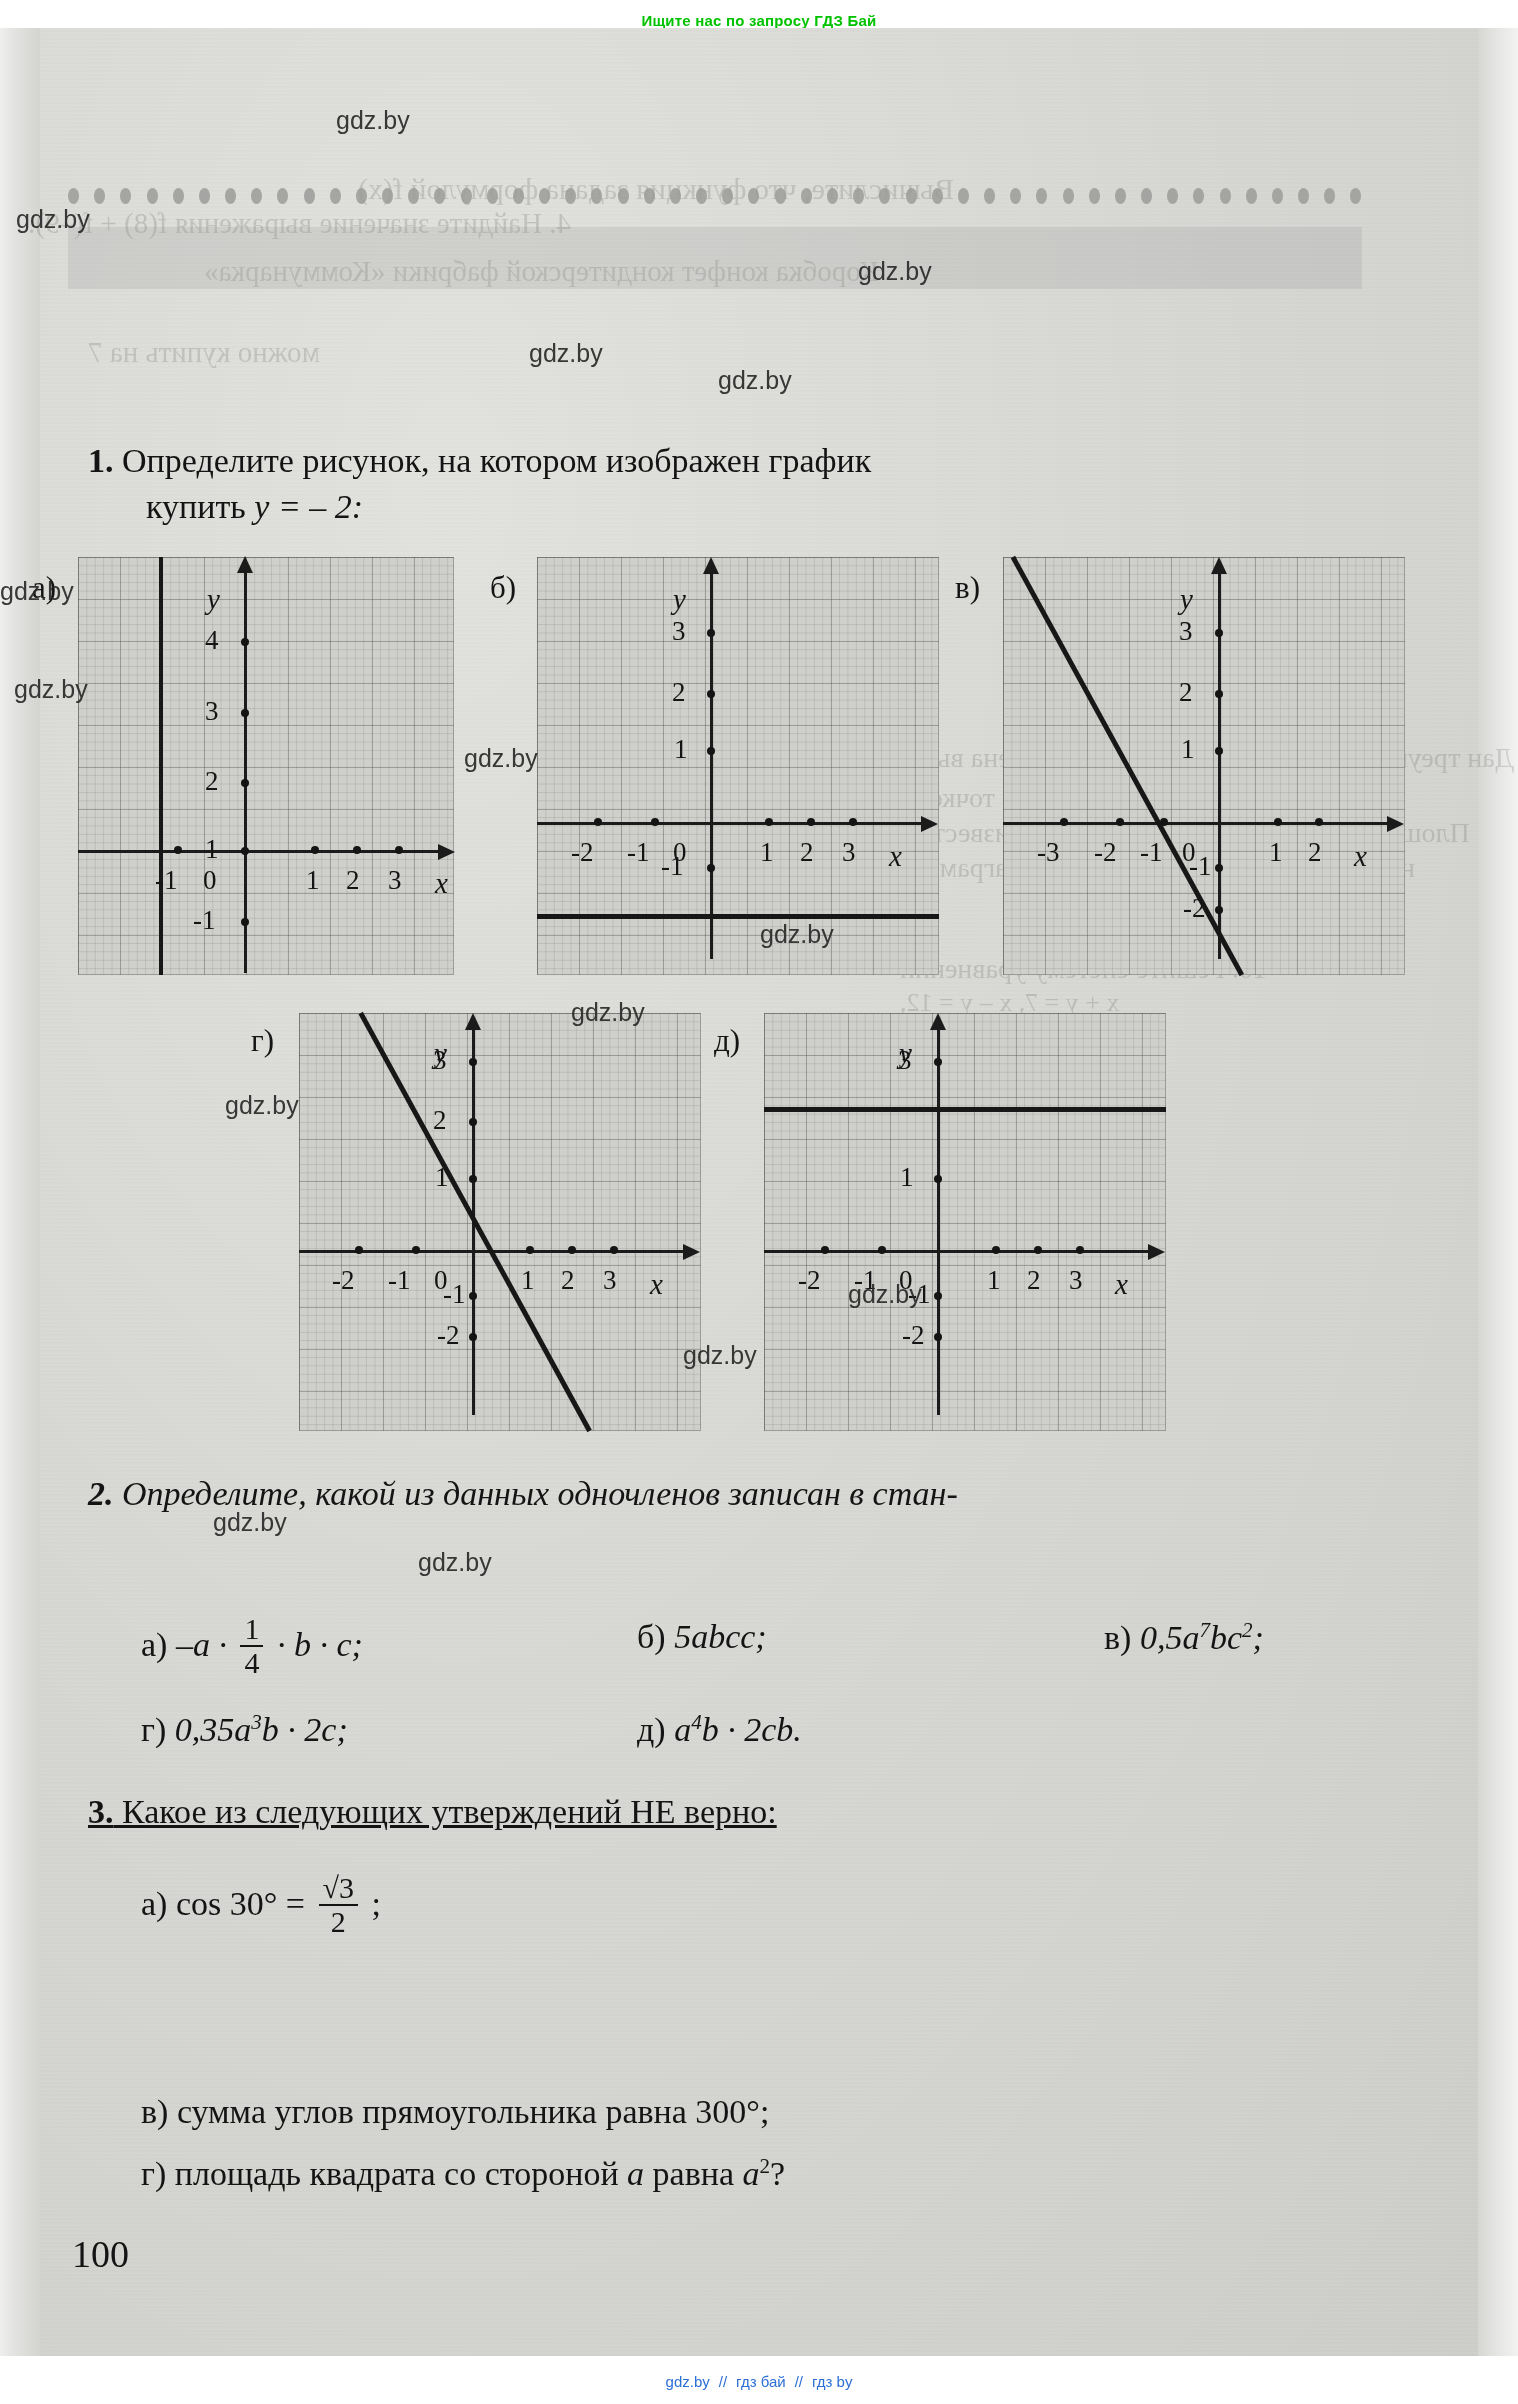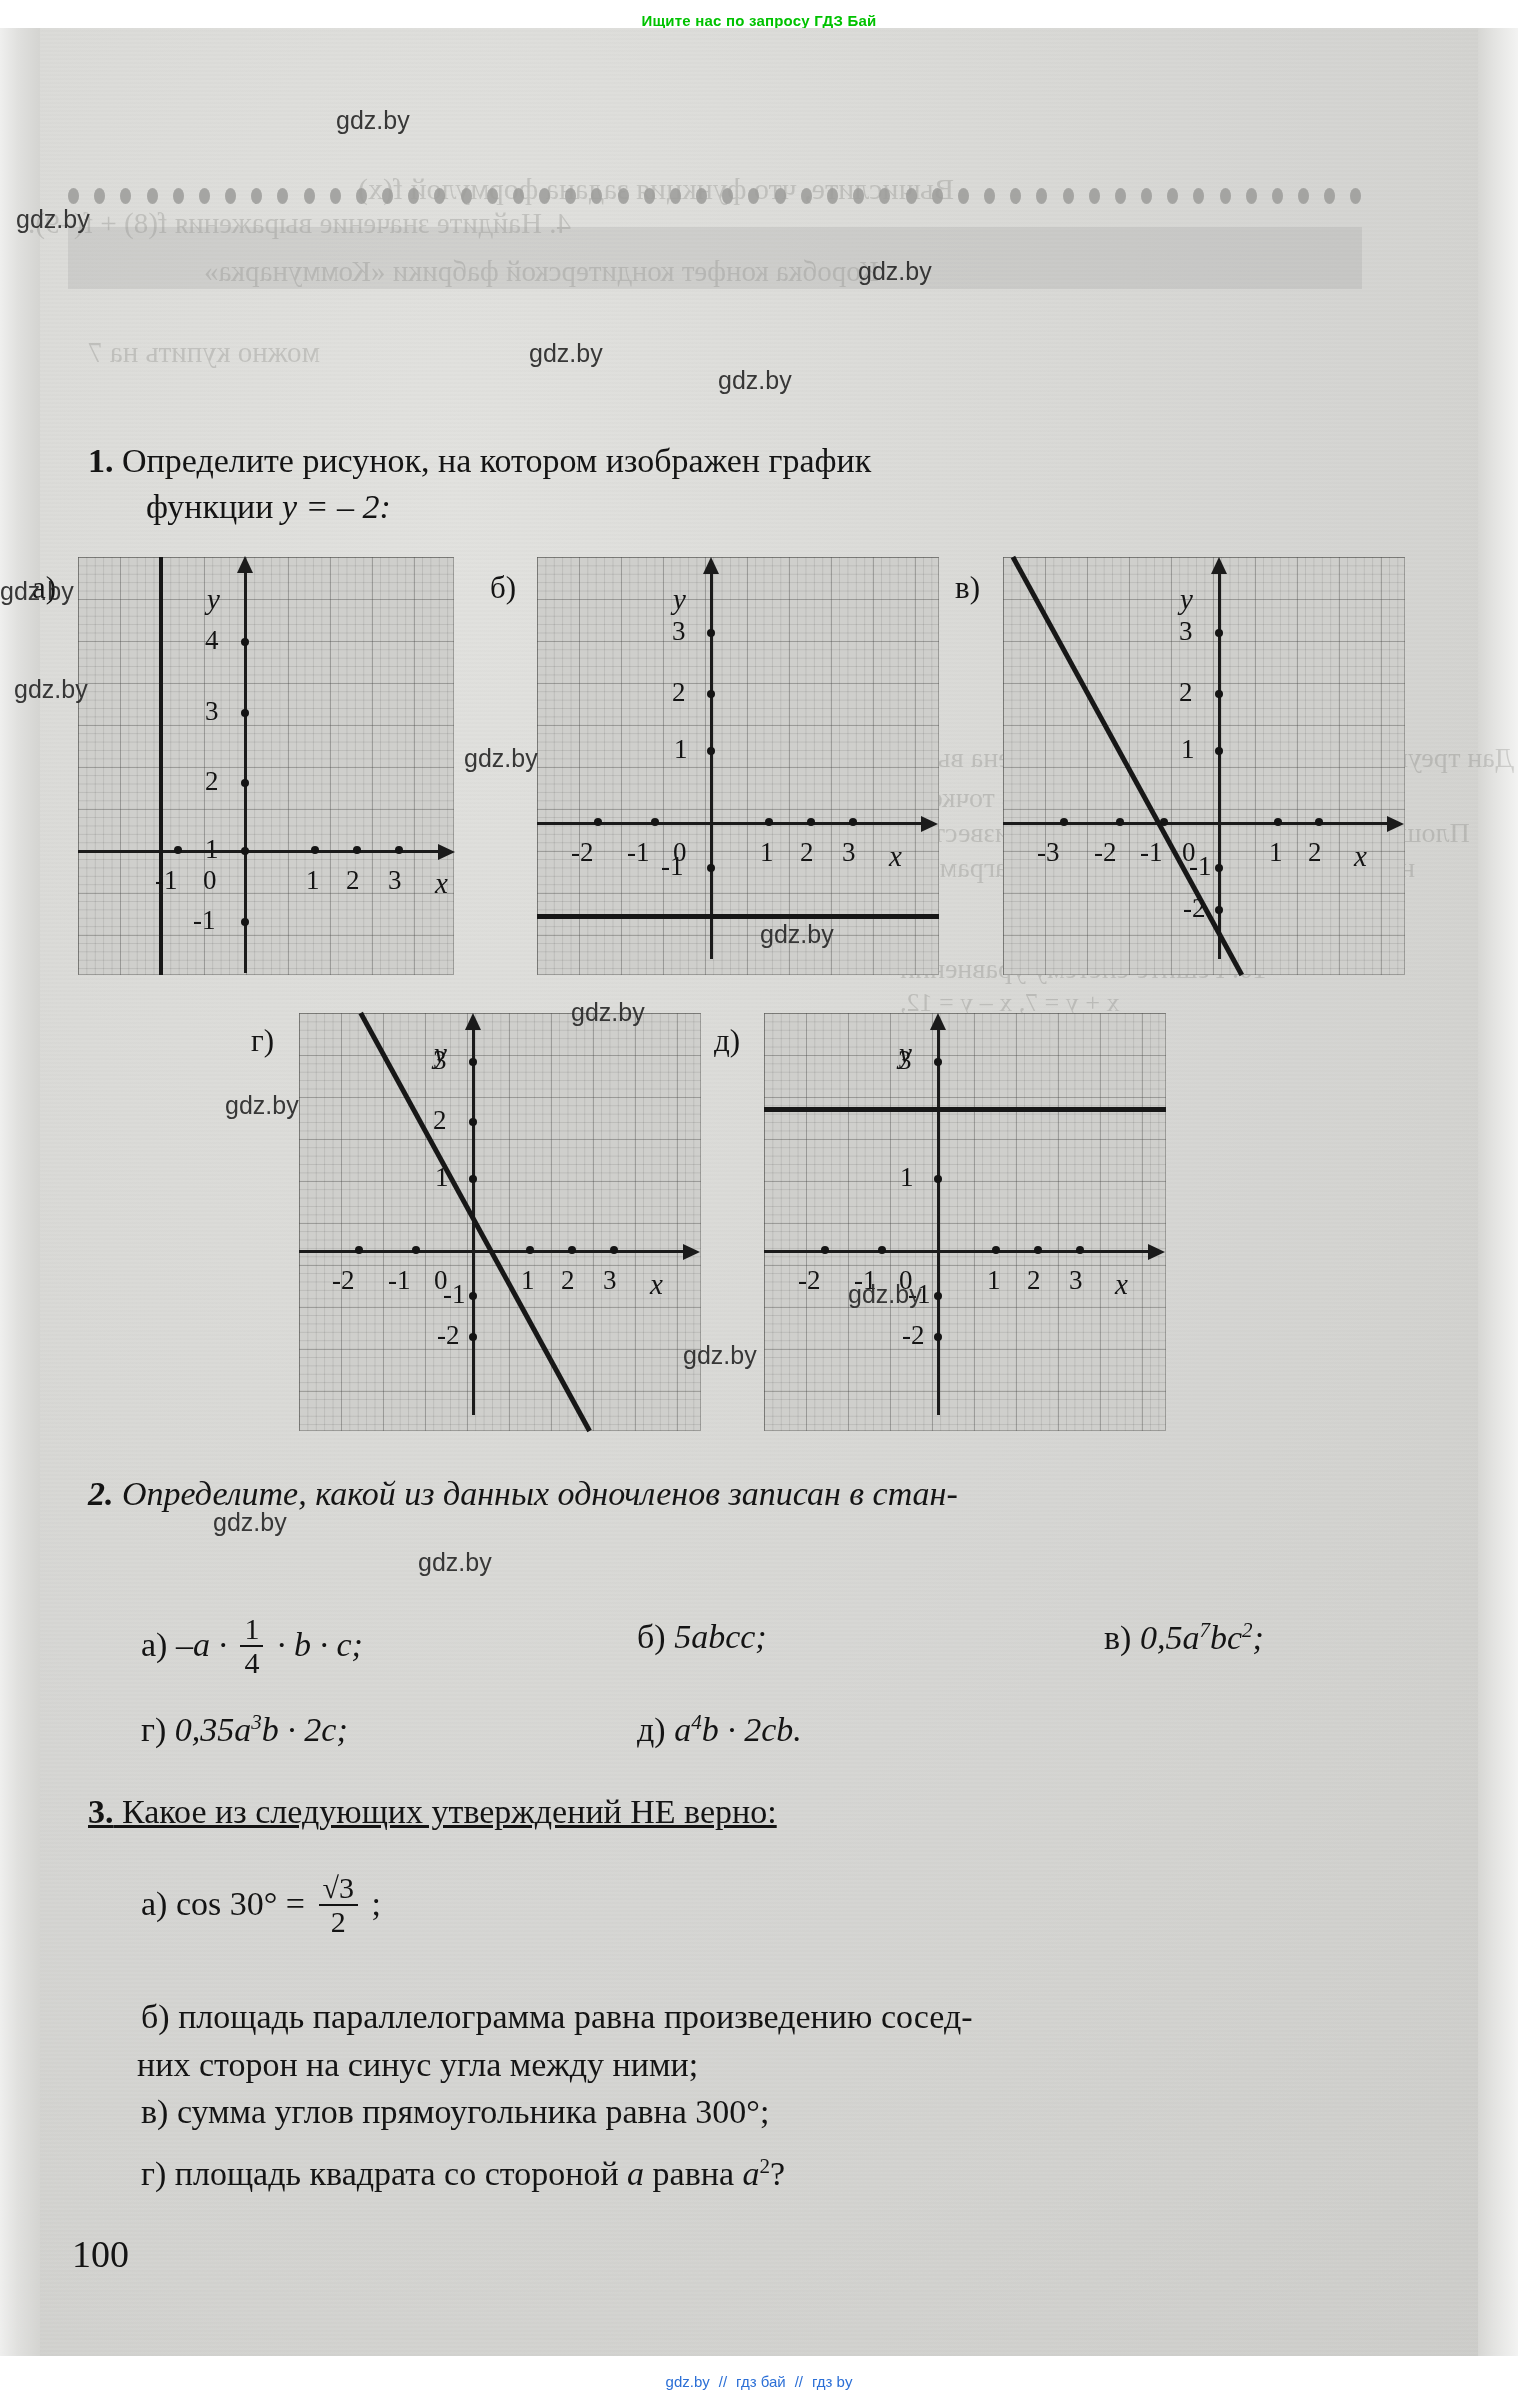--- a/index.html
+++ b/index.html
@@ -230,21 +230,21 @@
       <i></i>
       <i></i>
   </div>
 
   <div class="variant-band"></div>
 
   <div class="q q1">
     <span class="q-num">1.</span>
     <span>Определите рисунок, на котором изображен график</span>
     <span class="l2">
-      <span>функции </span><span class="ital">y = – 2:</span>
+      <span>купить </span><span class="ital">y = – 2:</span>
     </span>
   </div>
 
   <div class="panel">
     <div class="panel-label" style="left:32px;top:542px">а)</div>
     <div class="grid" style="left:78px;top:529px;width:376px;height:418px"></div>
 
     <div class="axis-x" style="left:78px;top:822px;width:366px"></div>
     <div class="arrow-r" style="left:438px;top:816px"></div>
 
@@ -450,25 +450,20 @@
   <div class="q q3" style="top:1761px">
     <span class="q-num">3.</span>
     <span>Какое из следующих утверждений НЕ верно:</span>
   </div>
 
   <div class="opt-row" style="left:141px;top:1846px">
     <span>а)</span>
     <span>cos 30° = </span><span class="frac"><span class="num">√3</span><span class="den">2</span></span><span> ;</span>
   </div>
 
-  <div class="opt-row" style="left:141px;top:1965px;width:1274px;line-height:1.4">
-    <span>б)</span>
-    <span>площадь параллелограмма равна произведению сосед-</span>
-    <span style="display:block;margin-left:-4px">них сторон на синус угла между ними;</span>
-  </div>
 
   <div class="opt-row" style="left:141px;top:2065px">
     <span>в)</span>
     <span>сумма углов прямоугольника равна 300°;</span>
   </div>
 
   <div class="opt-row" style="left:141px;top:2126px">
     <span>г)</span>
     <span>площадь квадрата со стороной <i>a</i> равна <i>a</i><sup>2</sup>?</span>
   </div>

